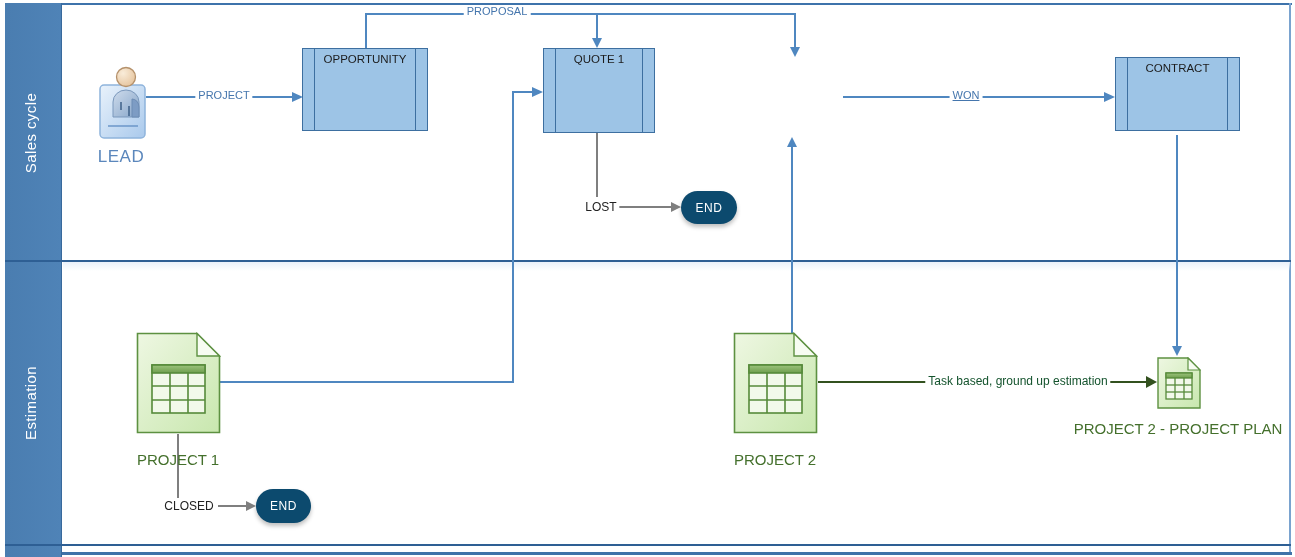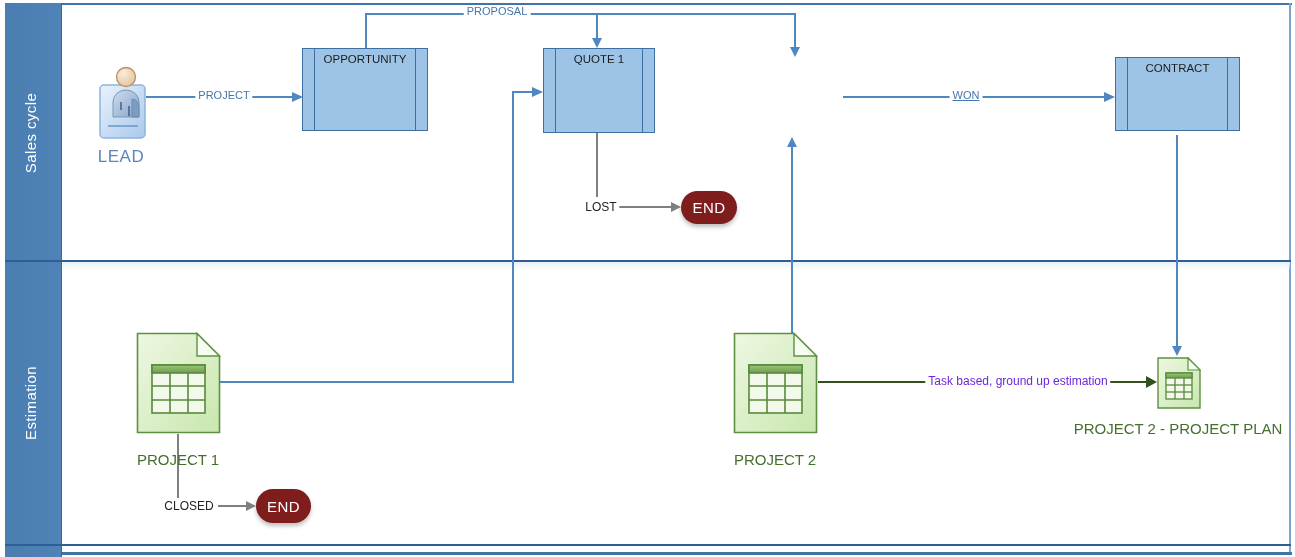--- a/index.html
+++ b/index.html
@@ -34,25 +34,25 @@
   .ah{width:0;height:0;}
   .ah-r-b{border-top:5.5px solid transparent;border-bottom:5.5px solid transparent;border-left:11px solid #4f87c0;}
   .ah-d-b{border-left:5.5px solid transparent;border-right:5.5px solid transparent;border-top:10px solid #4f87c0;}
   .ah-u-b{border-left:5.5px solid transparent;border-right:5.5px solid transparent;border-bottom:10px solid #4f87c0;}
   .ah-r-g{border-top:5.5px solid transparent;border-bottom:5.5px solid transparent;border-left:10px solid #7f7f7f;}
   .ah-r-o{border-top:6px solid transparent;border-bottom:6px solid transparent;border-left:11px solid #33511f;}
 
   .c-label{font-size:11px;background:#fff;padding:0 3px;white-space:nowrap;transform:translateX(-50%);}
   .c-blue{color:#4576ad;}
   .c-dark{color:#222;font-size:12px;}
-  .c-olive{color:#6d28d9;font-size:12px;}
-
-  .end-pill{background:#7f1d1d;border-radius:17px;color:#fff;text-align:center;
+  .c-olive{color:#14532d;font-size:12px;}
+
+  .end-pill{background:#0c4a6e;border-radius:17px;color:#fff;text-align:center;
             box-shadow:0 3px 4px rgba(0,0,0,.25);display:flex;align-items:center;justify-content:center;
-            font-size:15px;letter-spacing:.5px;}
+            font-size:12px;letter-spacing:.5px;}
 
   .node-label{white-space:nowrap;transform:translateX(-50%);}
   .lead-label{color:#5b87bc;font-size:17px;letter-spacing:.5px;}
   .green-label{color:#44702c;font-size:15px;}
 </style>
 </head>
 <body>
 
 <div class="canvas">
 

